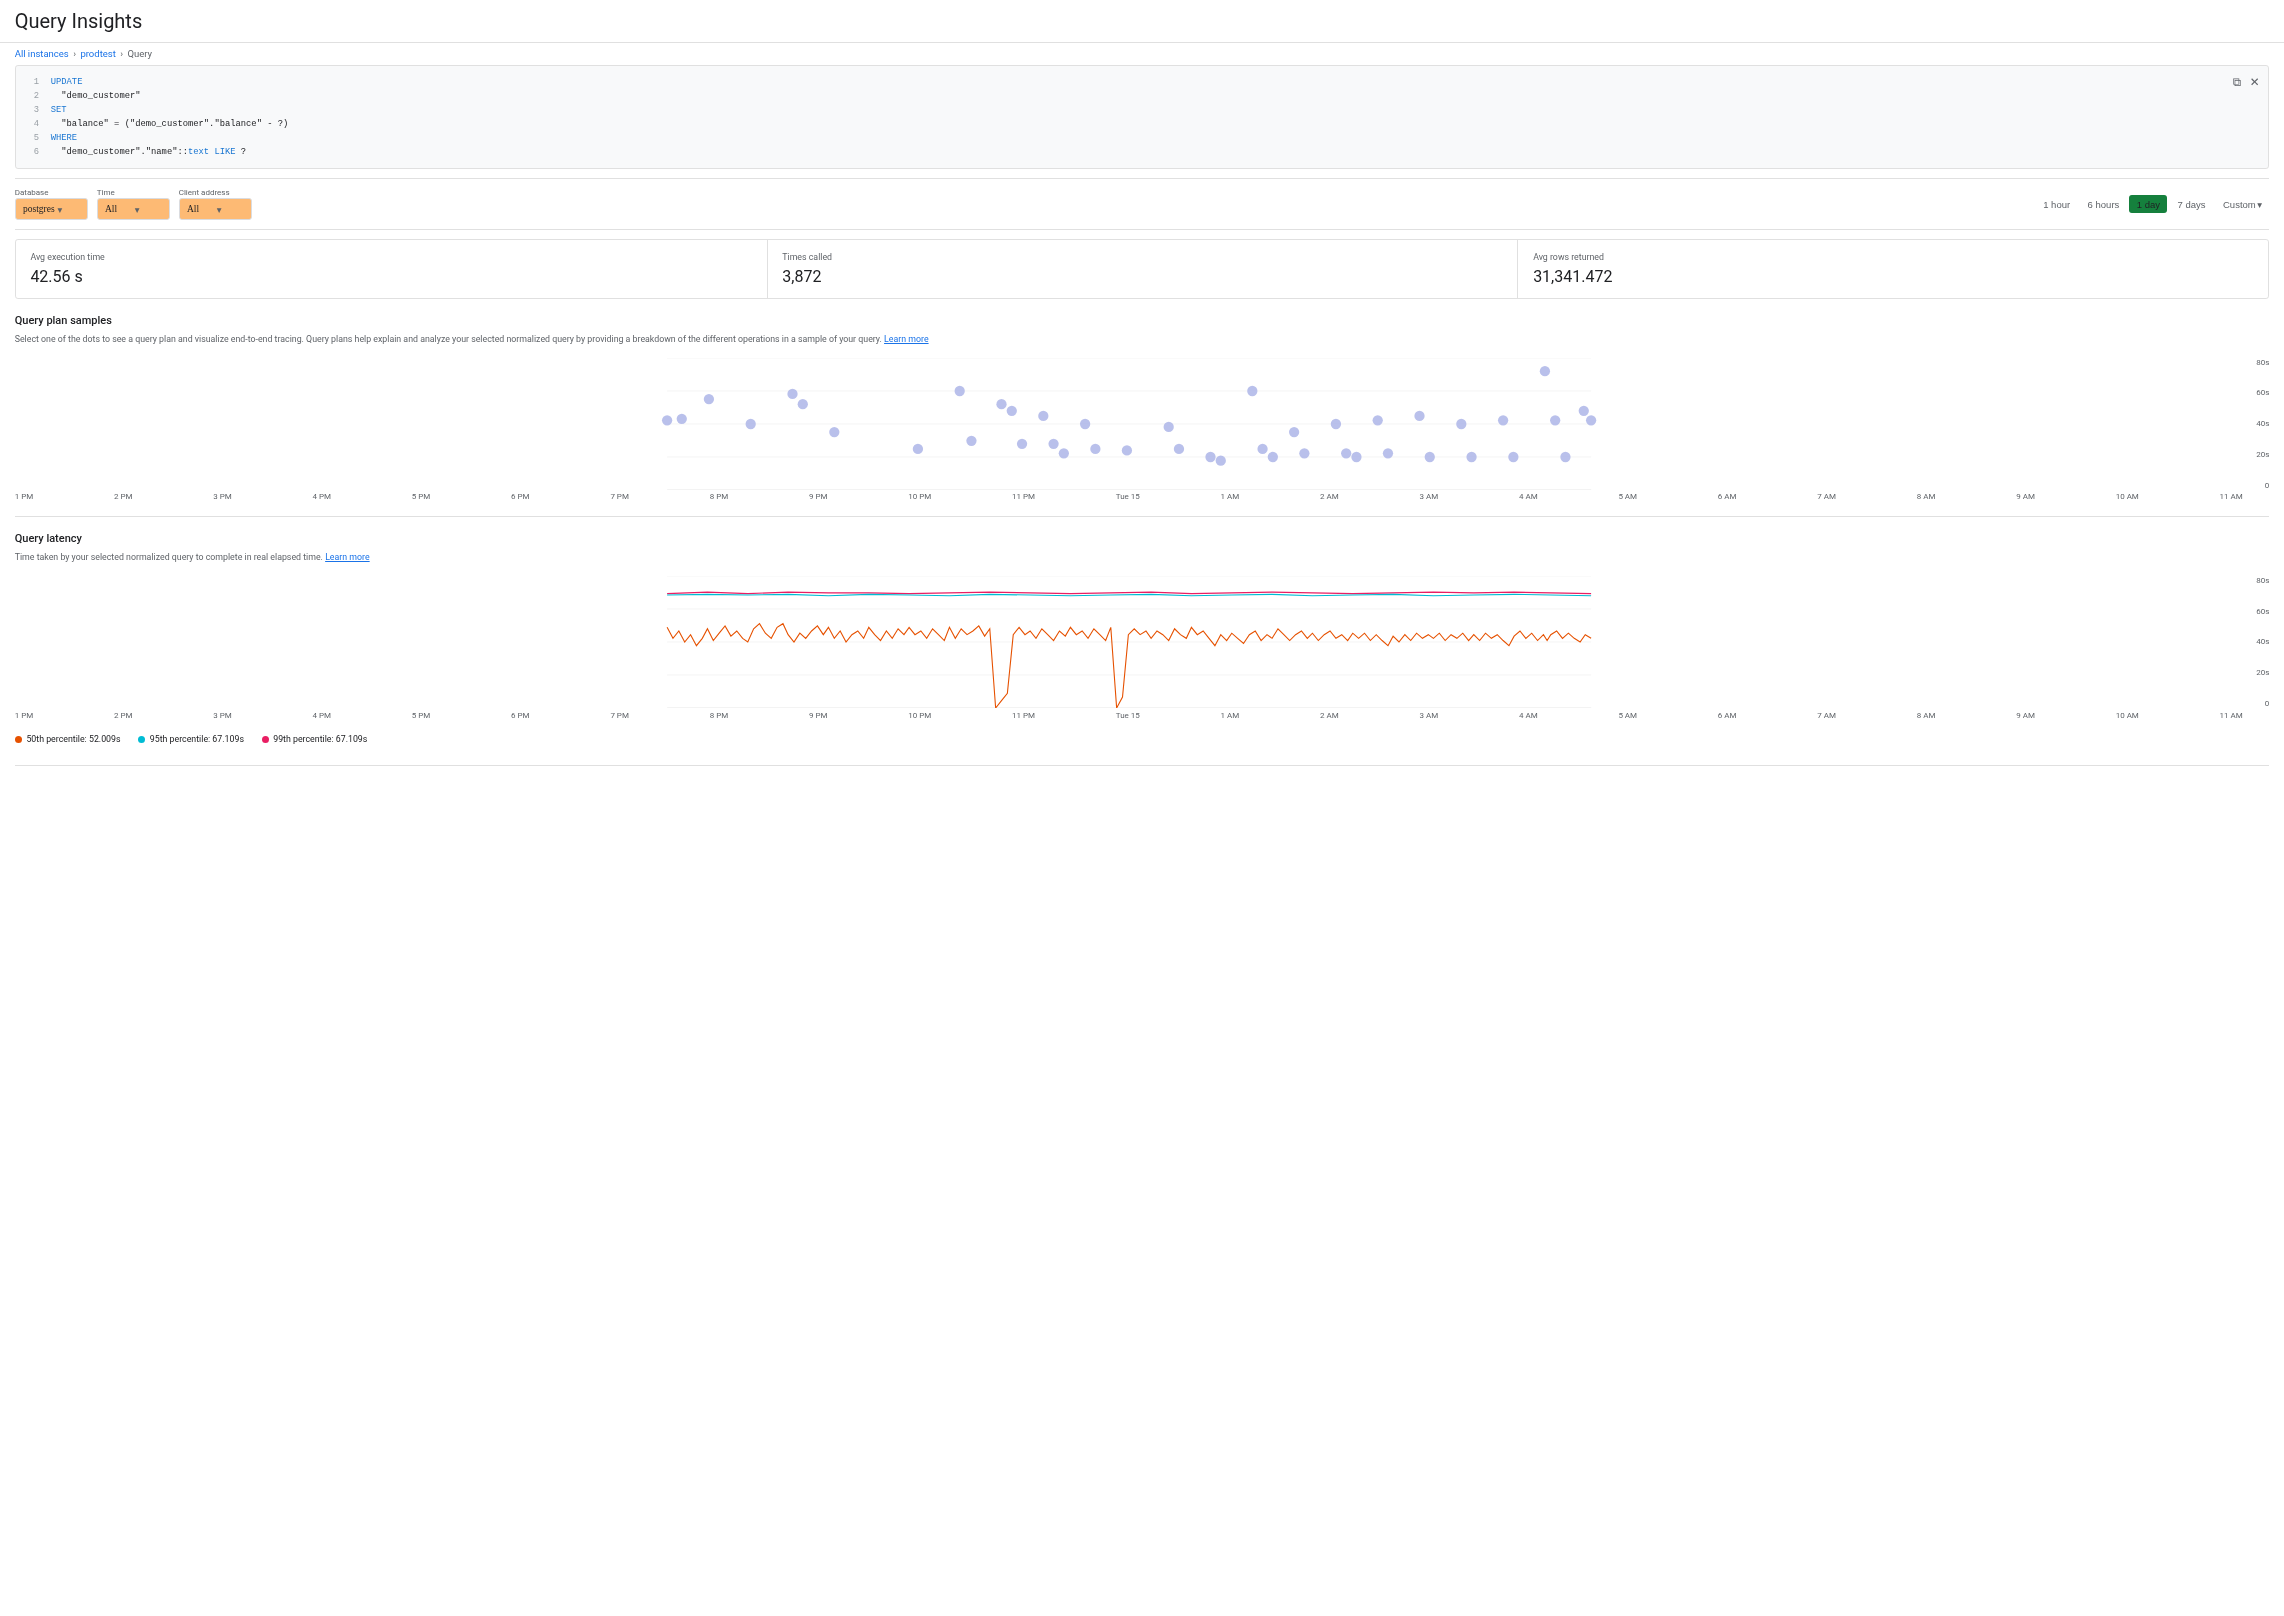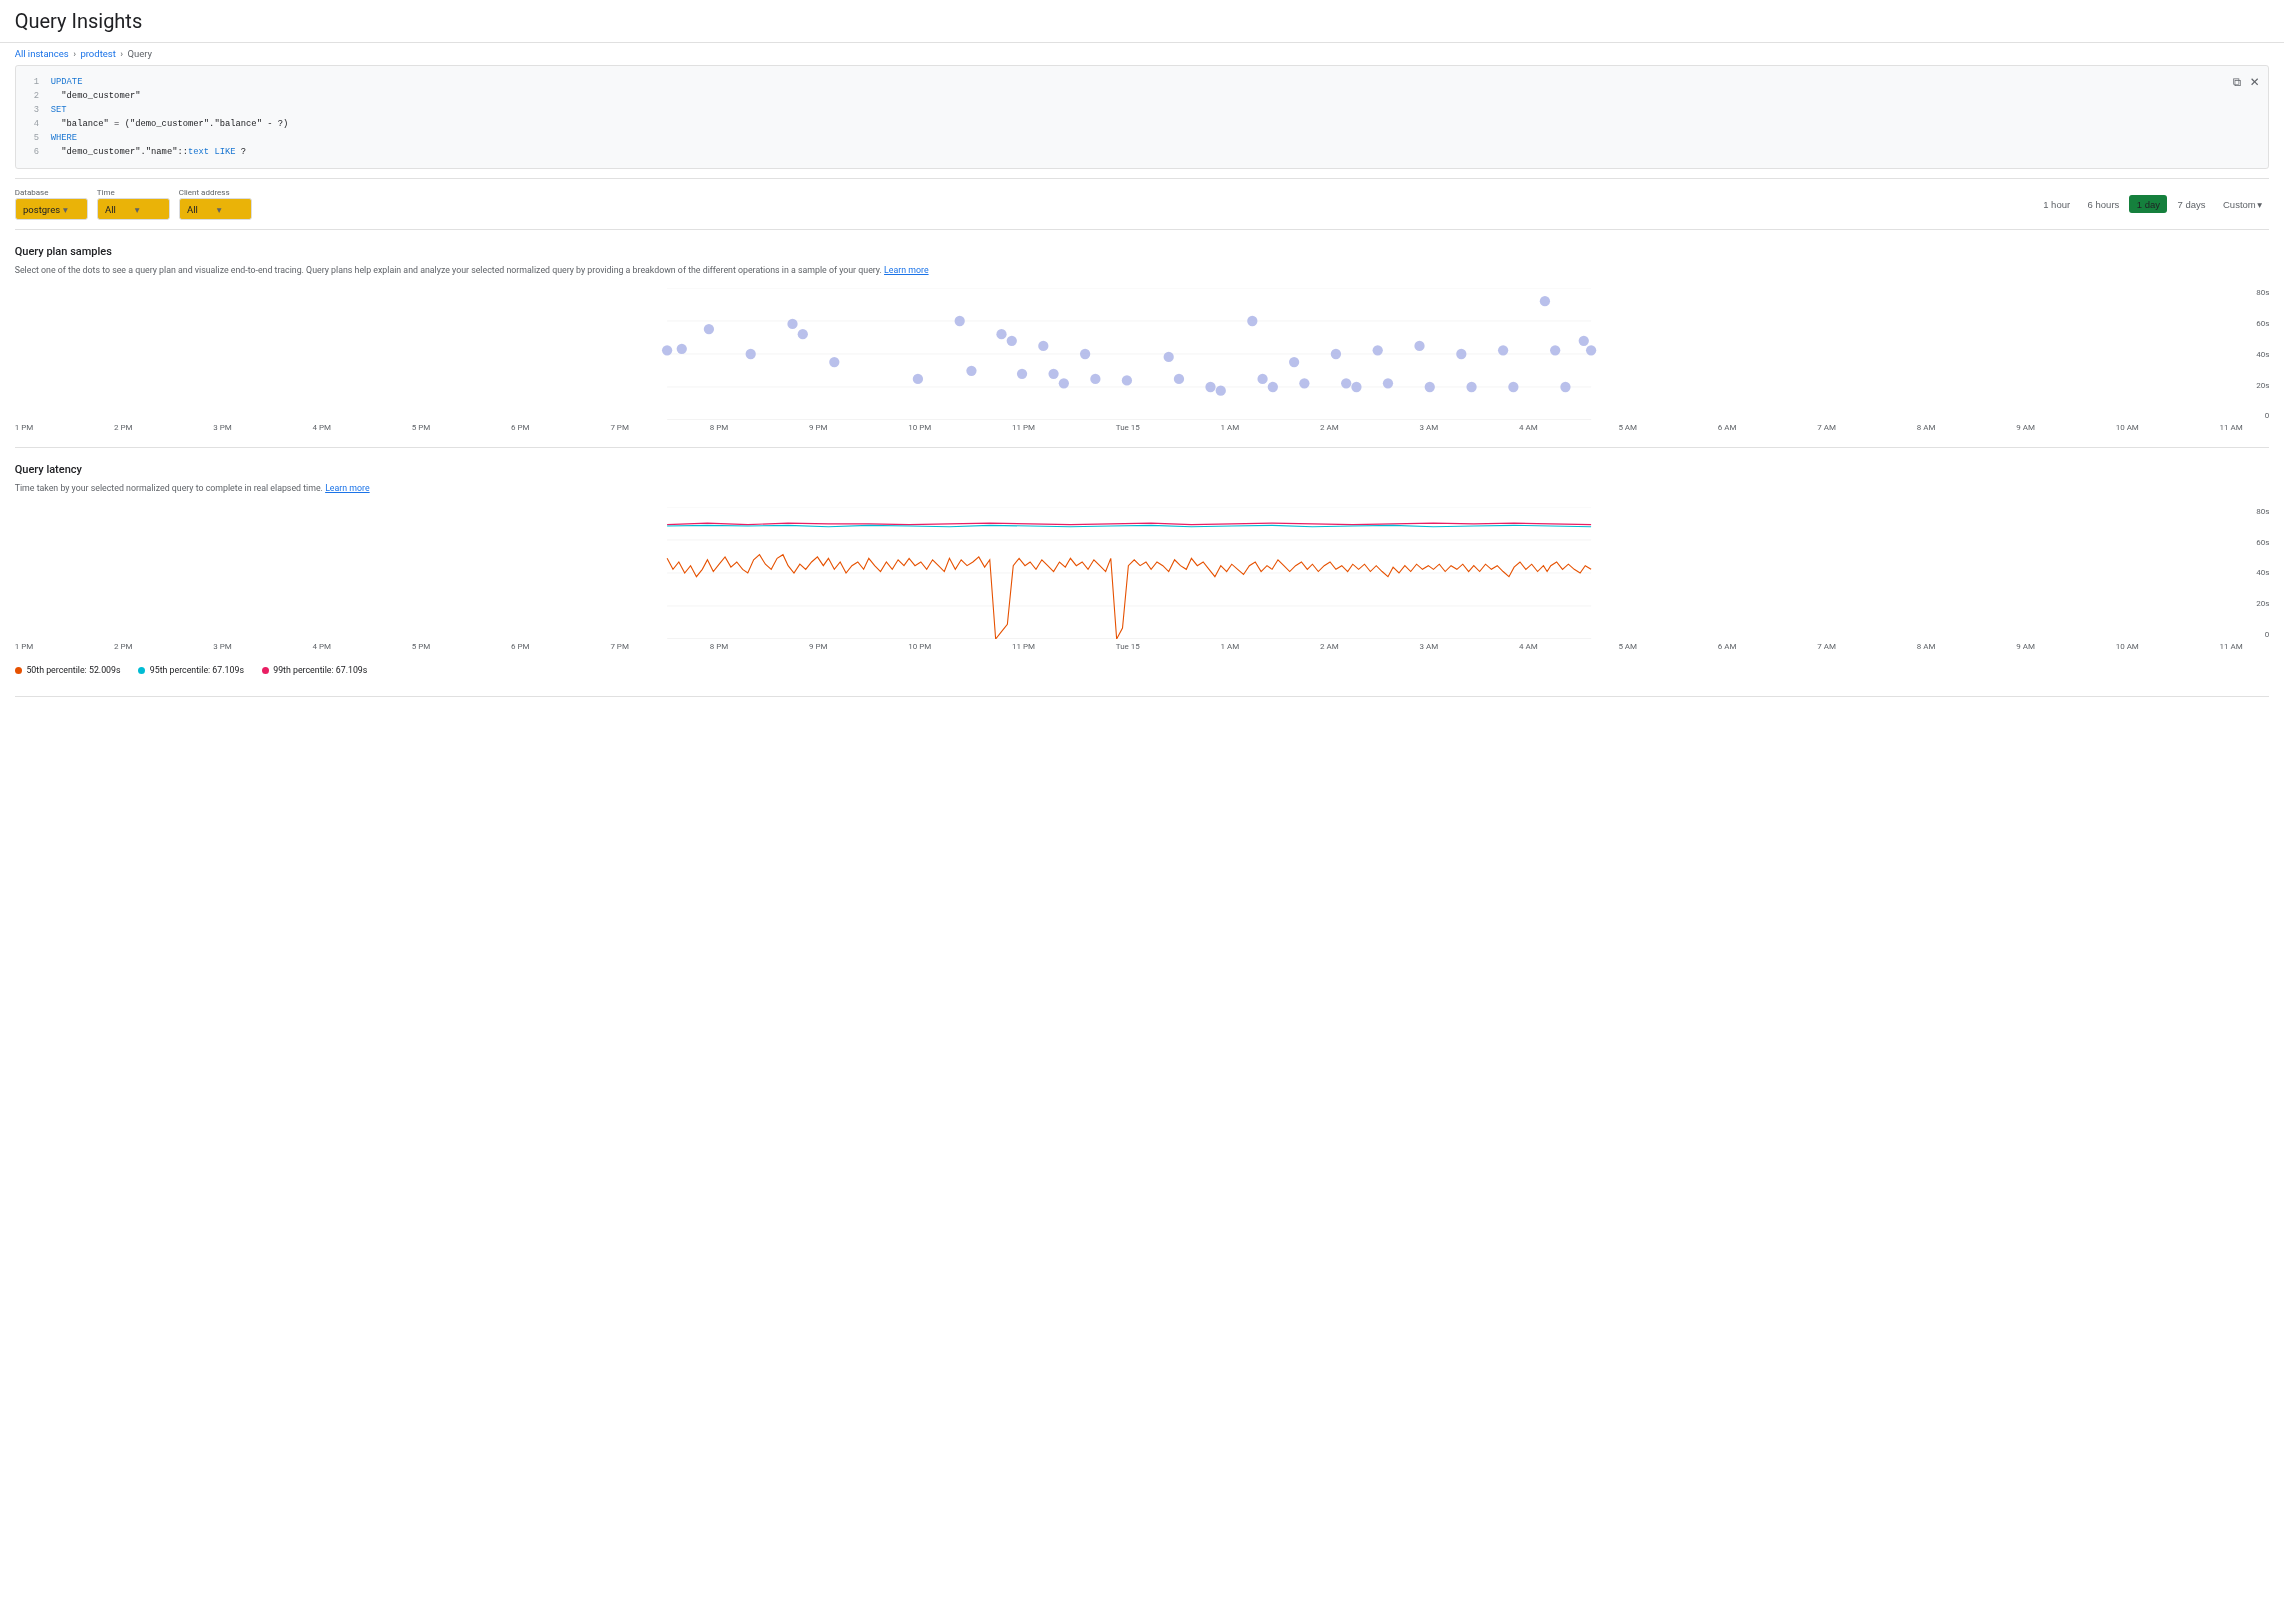--- a/index.html
+++ b/index.html
@@ -20,21 +20,21 @@
     .code-block .line { display: flex; gap: 11.7px; }
     .line-num { color: #9aa0a6; min-width: 11.7px; text-align: right; user-select: none; }
     .kw { color: #1976d2; }
     .type-kw { color: #1976d2; }
     .code-actions { position: absolute; top: 5.9px; right: 5.9px; display: flex; gap: 2.9px; }
     .code-btn { background: none; border: none; cursor: pointer; color: #5f6368; font-size: 11.7px; padding: 2.9px; }
     
     .filters-row { display: flex; align-items: center; gap: 9px; padding: 8.8px 0; border-top: 0.7px solid #e0e0e0; border-bottom: 0.7px solid #e0e0e0; margin: 8.8px 0; }
     .filter-group { display: flex; flex-direction: column; gap: 1.5px; }
     .filter-label { font-size: 8px; color: #5f6368; }
-    .filter-select { display: flex; align-items: center; gap: 2.9px; border: 0.7px solid #dadce0; border-radius: 2.9px; padding: 4.4px 7.3px; cursor: pointer; background: #eab308; min-width: 73px; }
+    .filter-select { display: flex; align-items: center; gap: 2.9px; border: 0.7px solid #dadce0; border-radius: 2.9px; padding: 4.4px 7.3px; cursor: pointer; background: #fdba74; min-width: 73px; font-family: Liberation Serif, serif; }
     .filter-select span { flex: 1; font-size: 9.5px; }
     .chevron { font-size: 7.3px; color: #5f6368; }
     
     .time-buttons { margin-left: auto; display: flex; align-items: center; gap: 2.9px; }
     .time-btn { padding: 3.7px 7.3px; border: none; background: none; cursor: pointer; font-size: 9.5px; color: #5f6368; border-radius: 2.9px; }
     .time-btn.active { background: #15803d; color: #202124; font-weight: 500; }
     .time-btn.custom { display: flex; align-items: center; gap: 1.5px; }
     
     .metrics-row { display: grid; grid-template-columns: 1fr 1fr 1fr; border: 0.7px solid #e0e0e0; border-radius: 2.9px; margin: 8.8px 0; }
     .metric-cell { padding: 11.7px 14.7px; }
@@ -126,20 +126,34 @@
 
     <div class="time-buttons">
       <button class="time-btn">1 hour</button>
       <button class="time-btn">6 hours</button>
       <button class="time-btn active">1 day</button>
       <button class="time-btn">7 days</button>
       <button class="time-btn custom">Custom <span>▾</span></button>
     </div>
   </div>
 
+  <div class="metrics-row">
+    <div class="metric-cell">
+      <div class="metric-label">Avg execution time</div>
+      <div class="metric-value">42.56 s</div>
+    </div>
+    <div class="metric-cell">
+      <div class="metric-label">Times called</div>
+      <div class="metric-value">3,872</div>
+    </div>
+    <div class="metric-cell">
+      <div class="metric-label">Avg rows returned</div>
+      <div class="metric-value">31,341.472</div>
+    </div>
+  </div>
 
   <div class="chart-section">
     <div class="section-title">Query plan samples</div>
     <div class="chart-desc">
       Select one of the dots to see a query plan and visualize end-to-end tracing. Query plans help explain and analyze your selected normalized query by providing a breakdown of the different operations in a sample of your query.
       <a href="#">Learn more</a>
     </div>
 
     <div style="position: relative; margin-top: 11.7px;">
       <svg viewBox="0 0 1260 180" style="width: calc(100% - 26.4px); height: 132px; display: block;">

